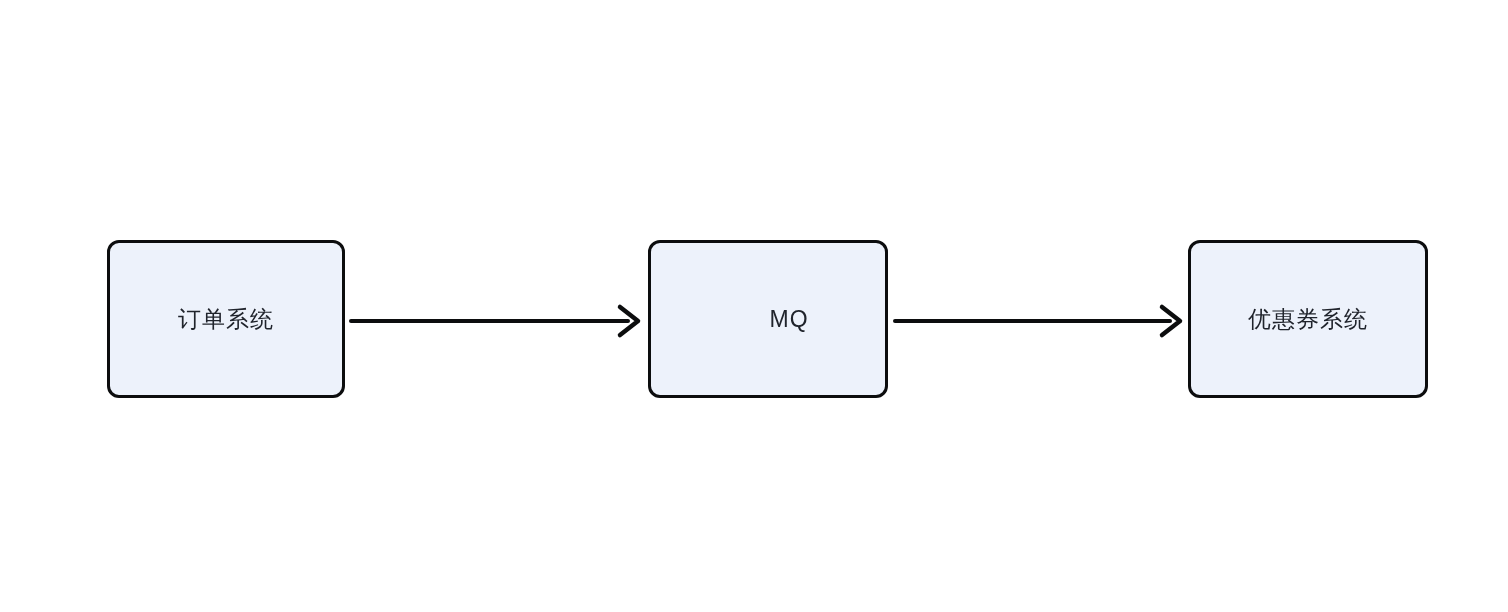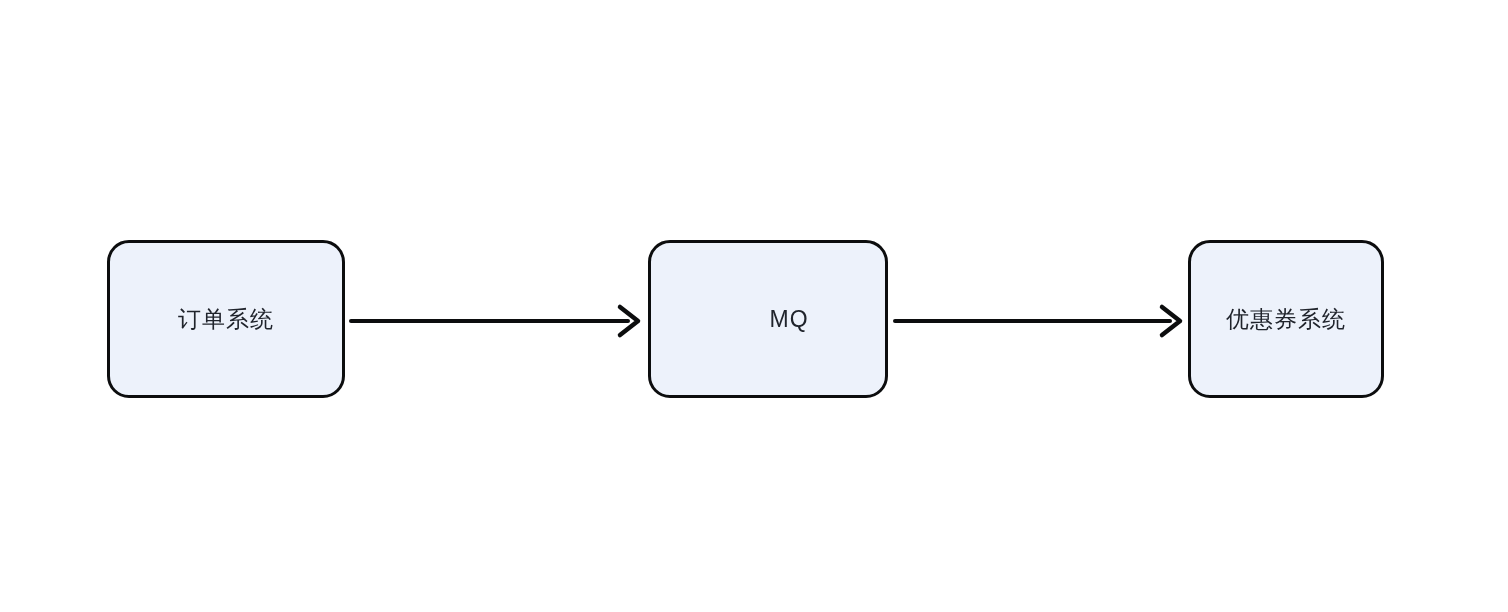--- a/index.html
+++ b/index.html
@@ -14,36 +14,36 @@
     height: 612px;
     background: #ffffff;
     overflow: hidden;
   }
   .node {
     position: absolute;
     top: 240px;
     height: 158px;
     background: #edf2fb;
     border: 3px solid #0c0d0e;
-    border-radius: 22px;
+    border-radius: 12px;
     display: flex;
     align-items: center;
     justify-content: center;
     box-sizing: border-box;
   }
   .node-label {
     font-size: 23px;
     color: #20242c;
     letter-spacing: 1px;
     white-space: nowrap;
     user-select: none;
   }
   .node-order   { left: 107px;  width: 238px; }
   .node-mq      { left: 648px;  width: 240px; padding-left: 42px; }
-  .node-coupon  { left: 1188px; width: 196px; }
+  .node-coupon  { left: 1188px; width: 240px; }
   .edge {
     position: absolute;
     top: 300px;
     height: 42px;
   }
   .edge-1 { left: 348px; width: 296px; }
   .edge-2 { left: 892px; width: 294px; }
   .edge svg { display: block; width: 100%; height: 100%; }
 </style>
 </head>

